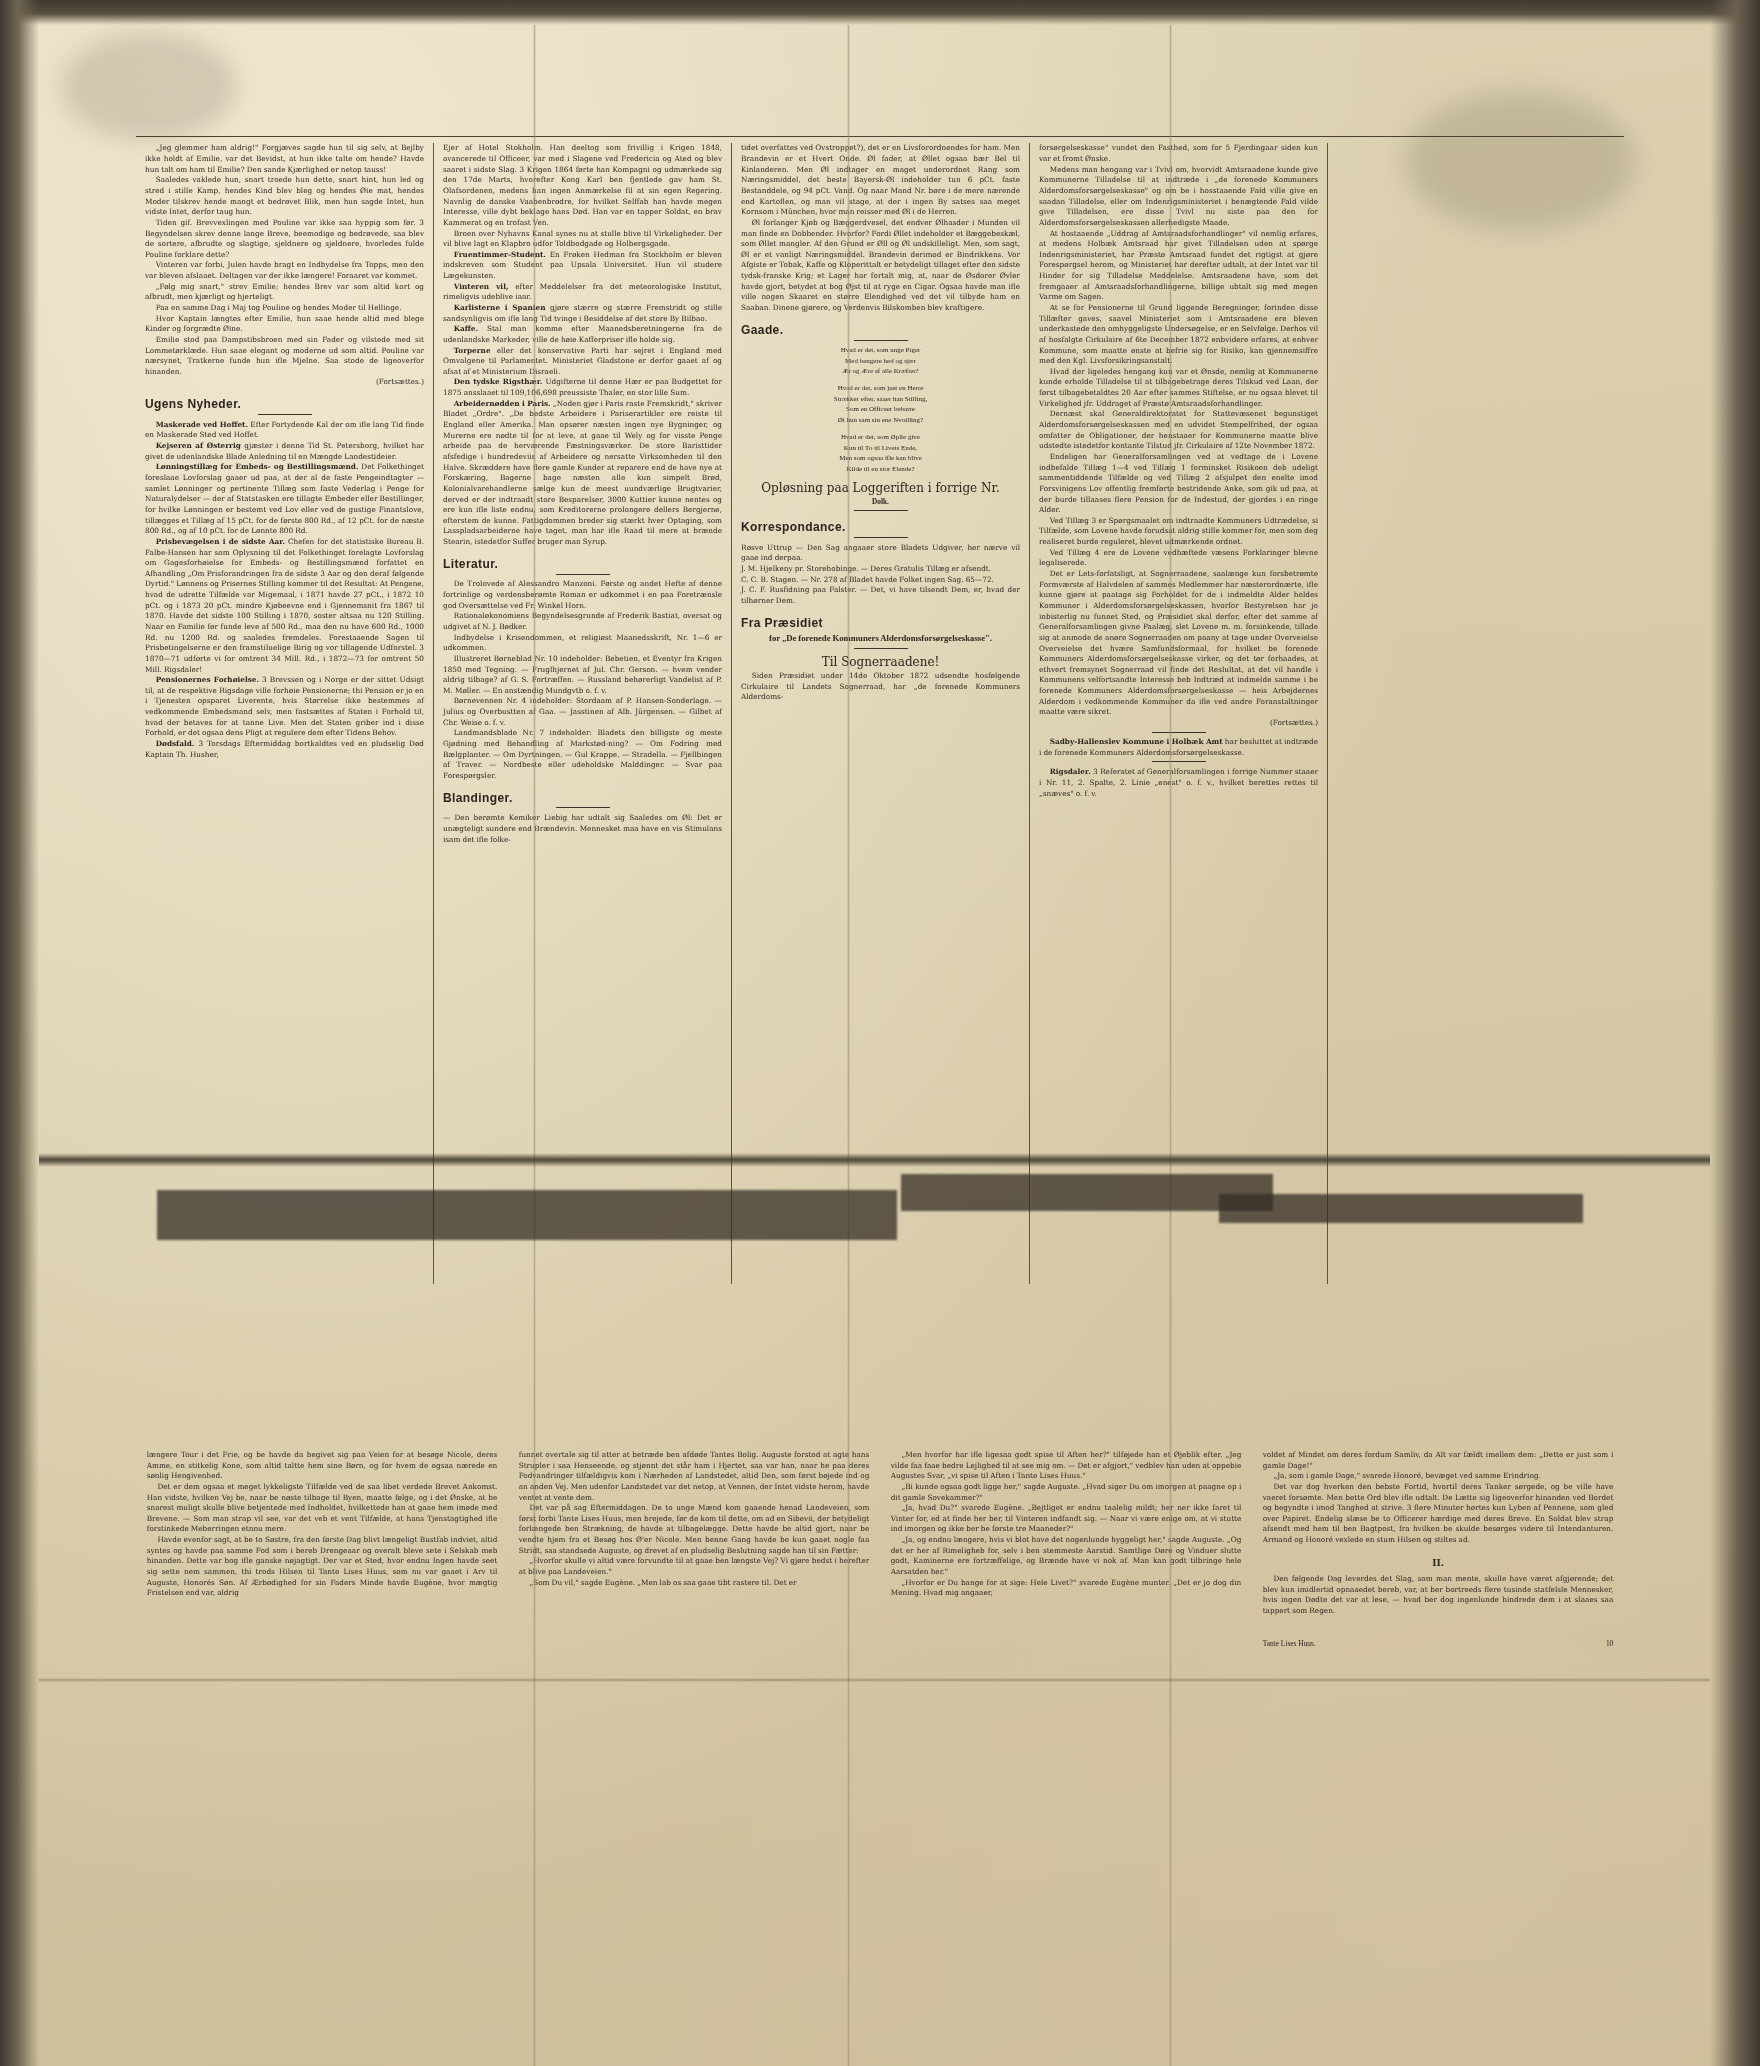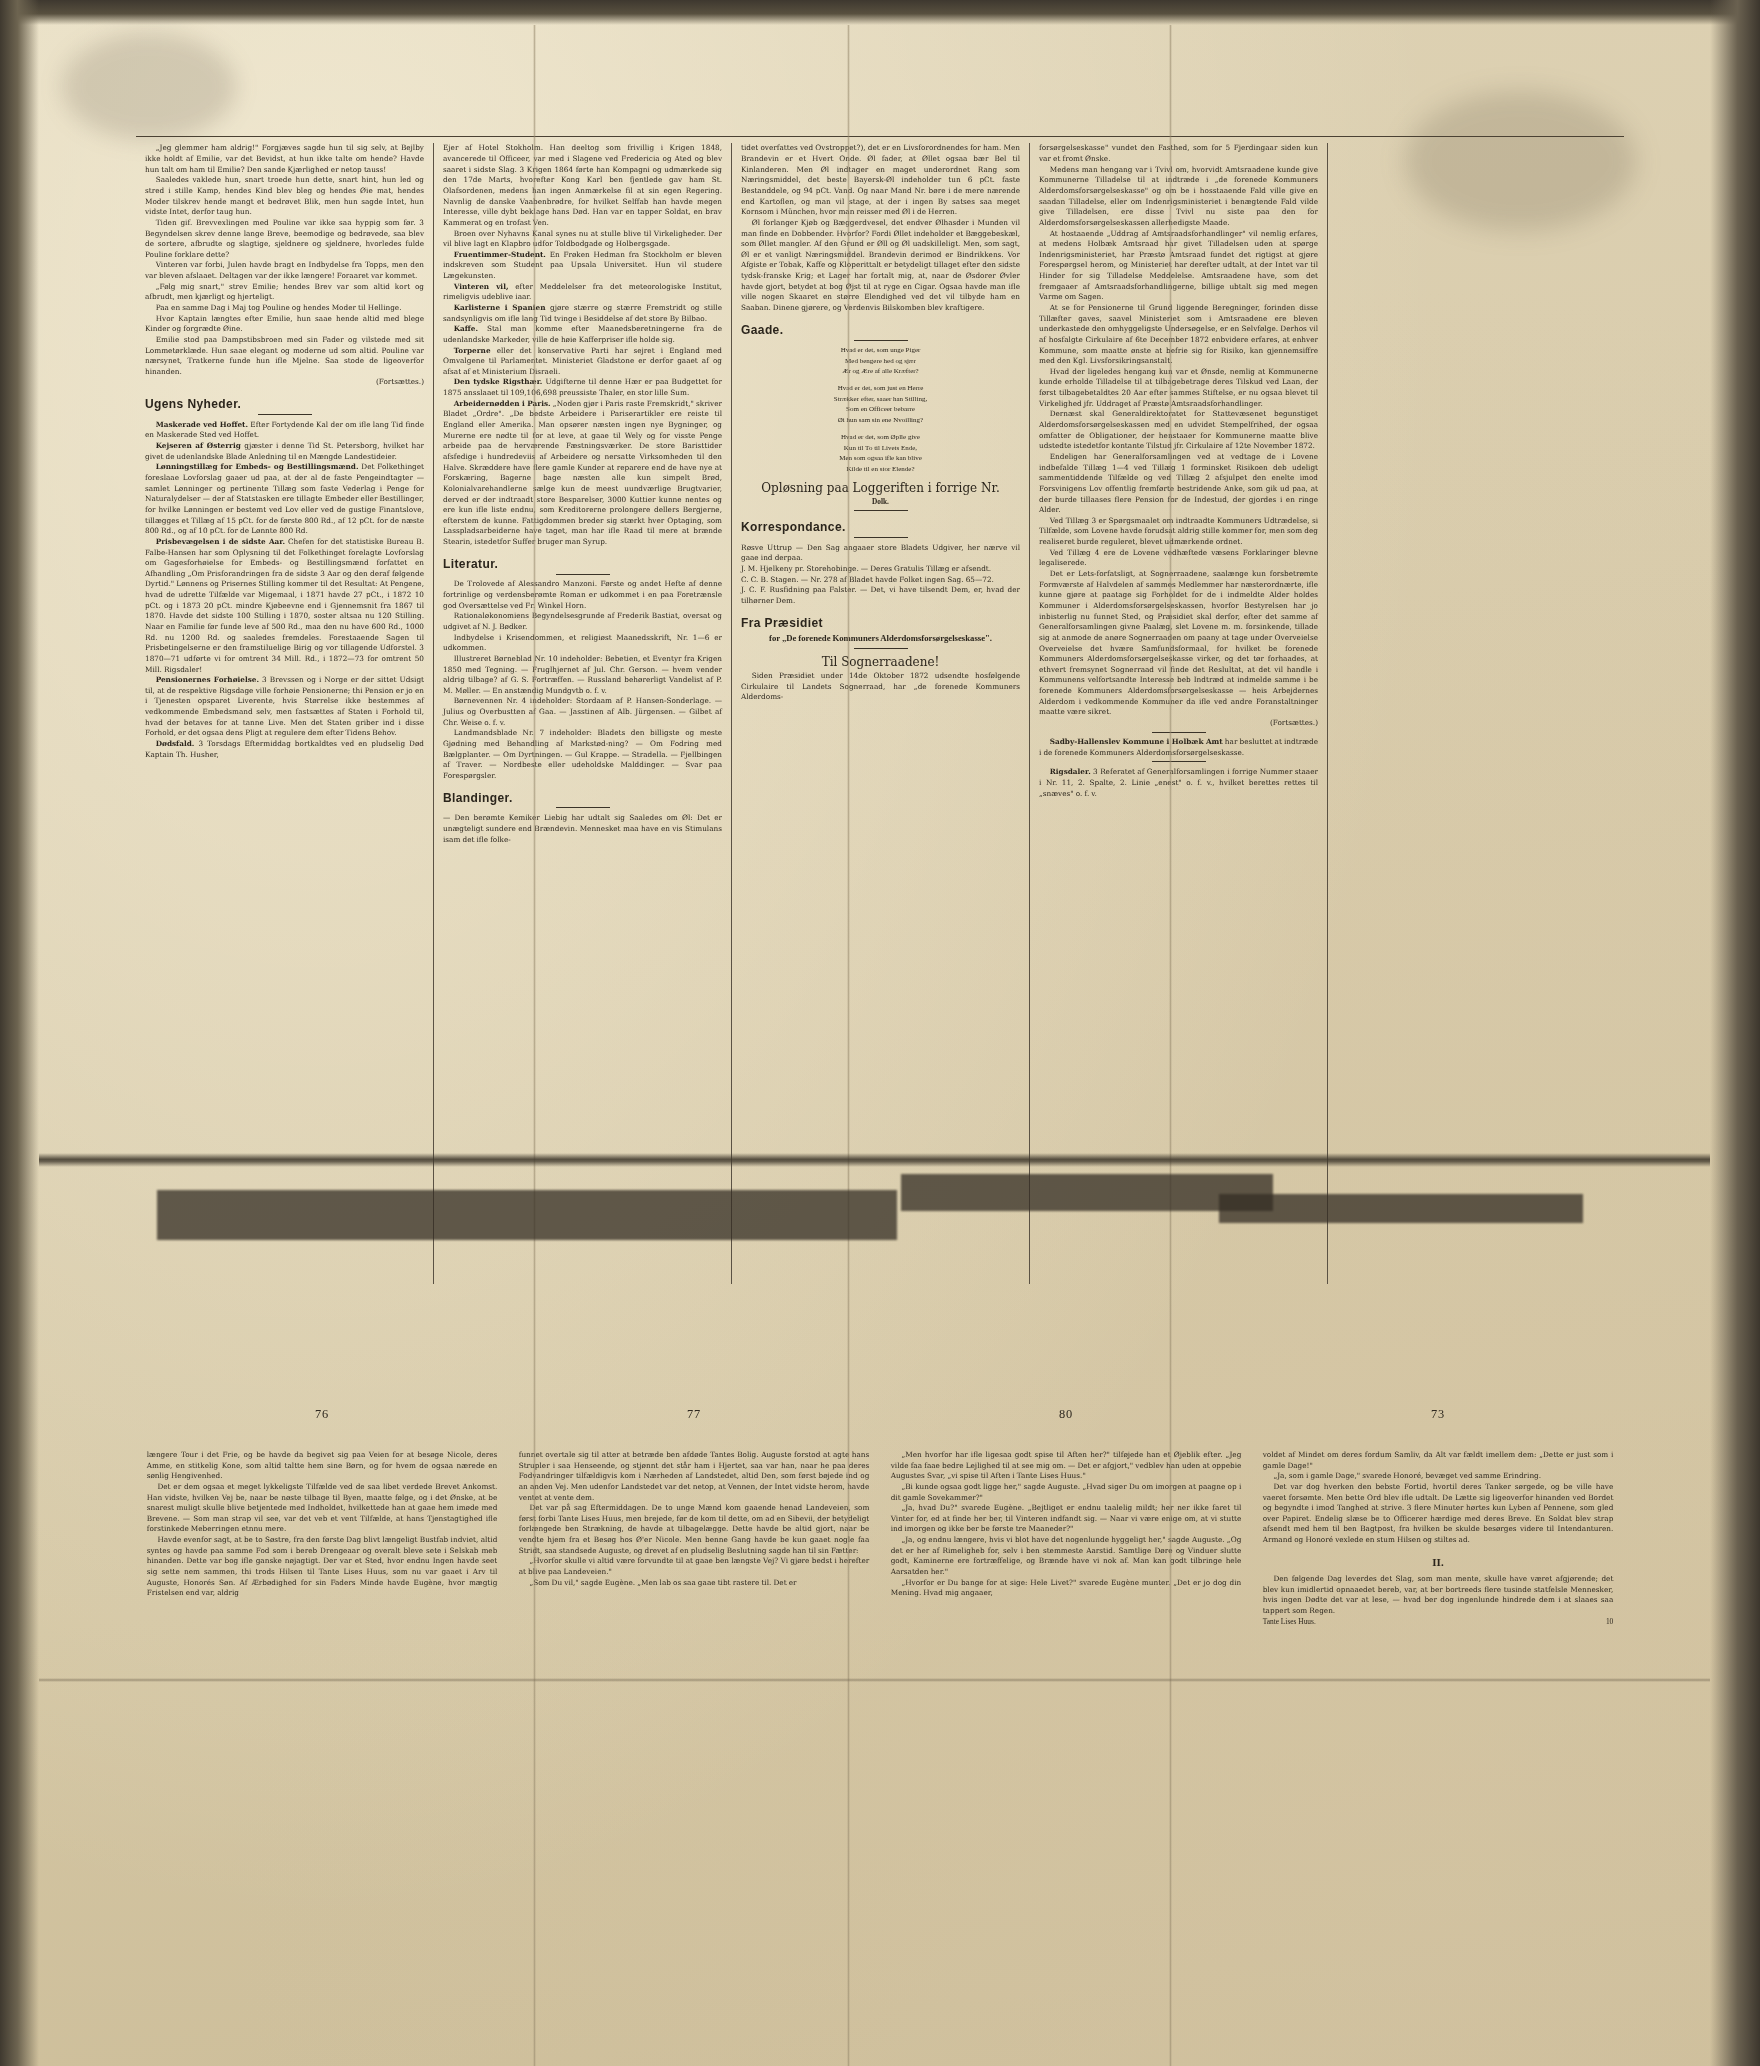--- a/index.html
+++ b/index.html
@@ -173,21 +173,21 @@
     line-height: 1.5;
     text-align: center;
     color: #2b251c;
     margin: 2.5px 0 5.8px;
   }
   .lead { font-weight: bold; }
   .pgfoot {
     display: flex;
     justify-content: space-between;
     font-size: 7.4px;
-    margin-top: 0;
+    margin-top: 22px;
     color: #2b251c;
   }
 
   
   .smudge {
     position: absolute;
     pointer-events: none;
     background: rgba(52,46,36,0.75);
     filter: blur(1.2px);
   }
@@ -308,26 +308,20 @@
         <div class="t right">(Fortsættes.)</div>
         <div class="smallrule"></div>
         <div class="t"><span class="lead">Sadby-Hallenslev Kommune i Holbæk Amt</span> <span>har besluttet at indtræde i de forenede Kommuners Alderdomsforsørgelseskasse.</span></div>
         <div class="smallrule"></div>
         <div class="t"><span class="lead">Rigsdaler.</span> <span>3 Referatet af Generalforsamlingen i forrige Nummer staaer i Nr. 11, 2. Spalte, 2. Linie „enest" o. f. v., hvilket berettes rettes til „snæves" o. f. v.</span></div>
       </div>
 
       <div class="col" style="width:0;padding:0;border:none"></div>
     </div>
 
-    <div class="pagenums">
-      <div class="pn">76</div>
-      <div class="pn">77</div>
-      <div class="pn">80</div>
-      <div class="pn">73</div>
-    </div>
 
     <div class="block-lower">
 
       <div class="col">
         <div class="t noind">længere Tour i det Frie, og be havde da begivet sig paa Veien for at besøge Nicole, deres Amme, en stitkelig Kone, som altid taltte hem sine Børn, og for hvem de ogsaa nærede en sønlig Hengivenhed.</div>
         <div class="t">Det er dem ogsaa et meget lykkeligste Tilfælde ved de saa libet verdede Brevet Ankomst. Han vidste, hvilken Vej be, naar be nøste tilbage til Byen, maatte følge, og i det Ønske, at be snarest muligt skulle blive betjentede med Indholdet, hvilkettede han at gaae hem imøde med Brevene. — Som man strap vil see, var det veb et vent Tilfælde, at hans Tjenstagtighed ifle forstinkede Meberringen etnnu mere.</div>
         <div class="t">Havde evenfor sagt, at be to Søstre, fra den første Dag blivt længeligt Bustfab indviet, altid syntes og havde paa samme Fod som i bereb Drengeaar og overalt bleve sete i Selskab meb hinanden. Dette var bog ifle ganske nøjagtigt. Der var et Sted, hvor endnu Ingen havde seet sig sette nem sammen, thi trods Hilsen til Tante Lises Huus, som nu var gaaet i Arv til Auguste, Honorés Søn. Af Ærbødighed for sin Faders Minde havde Eugène, hvor mægtig Fristelsen end var, aldrig</div>
       </div>
 
       <div class="col">

